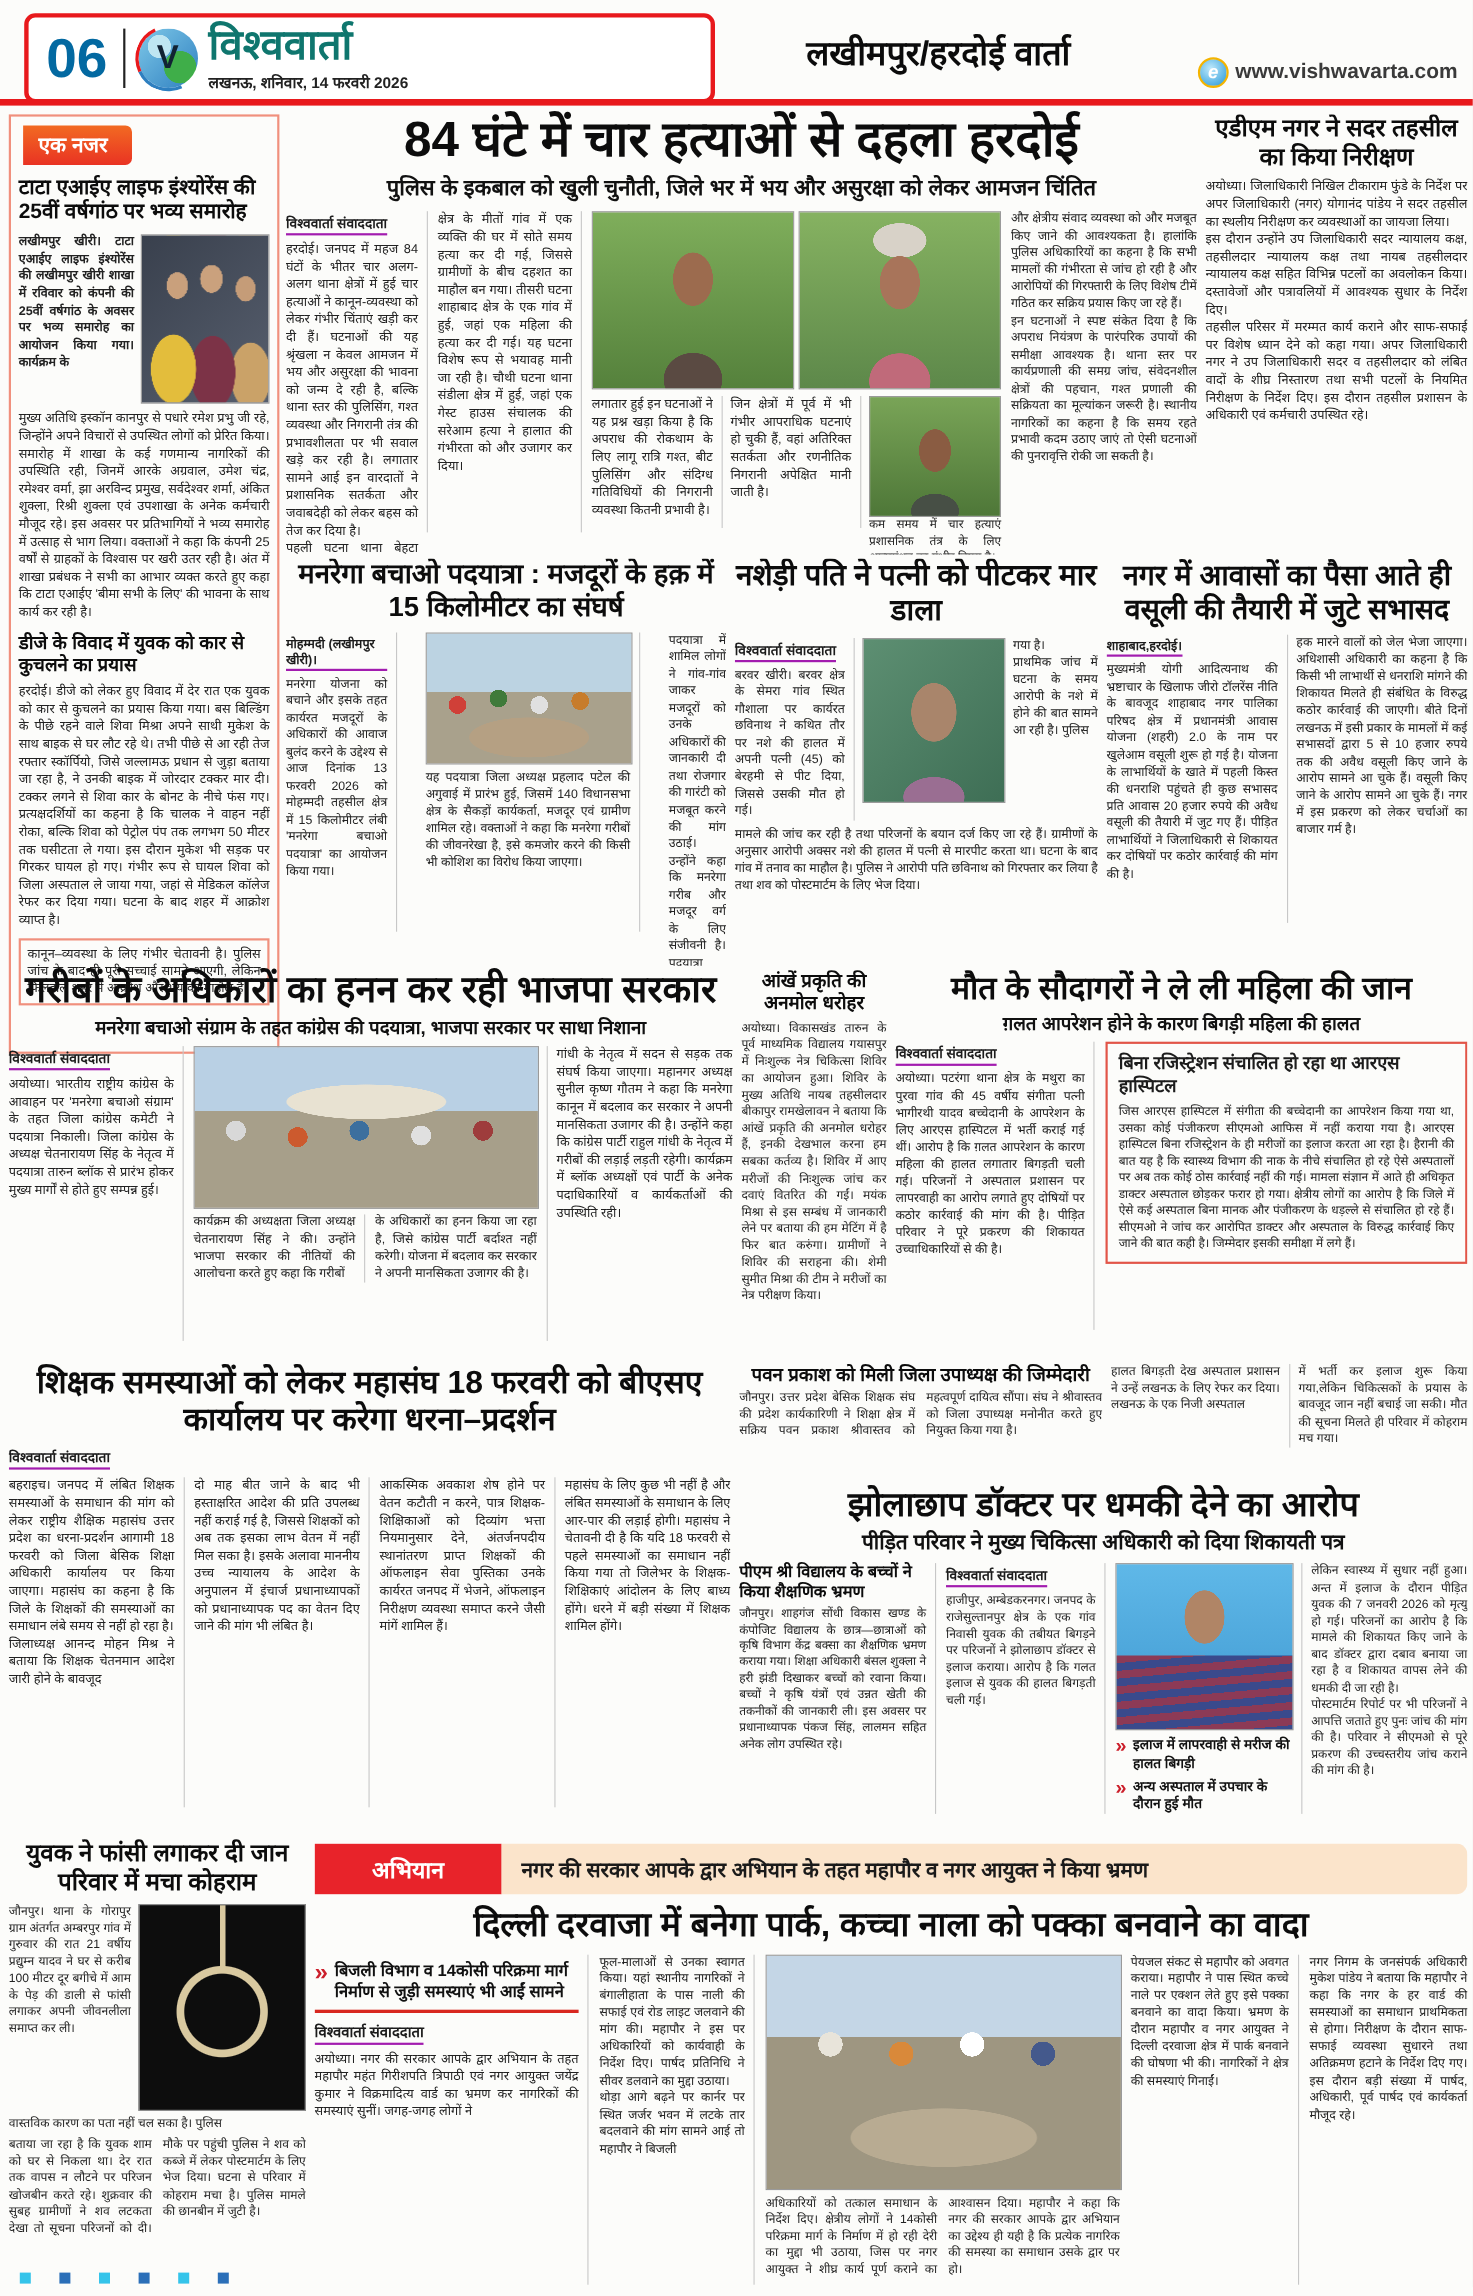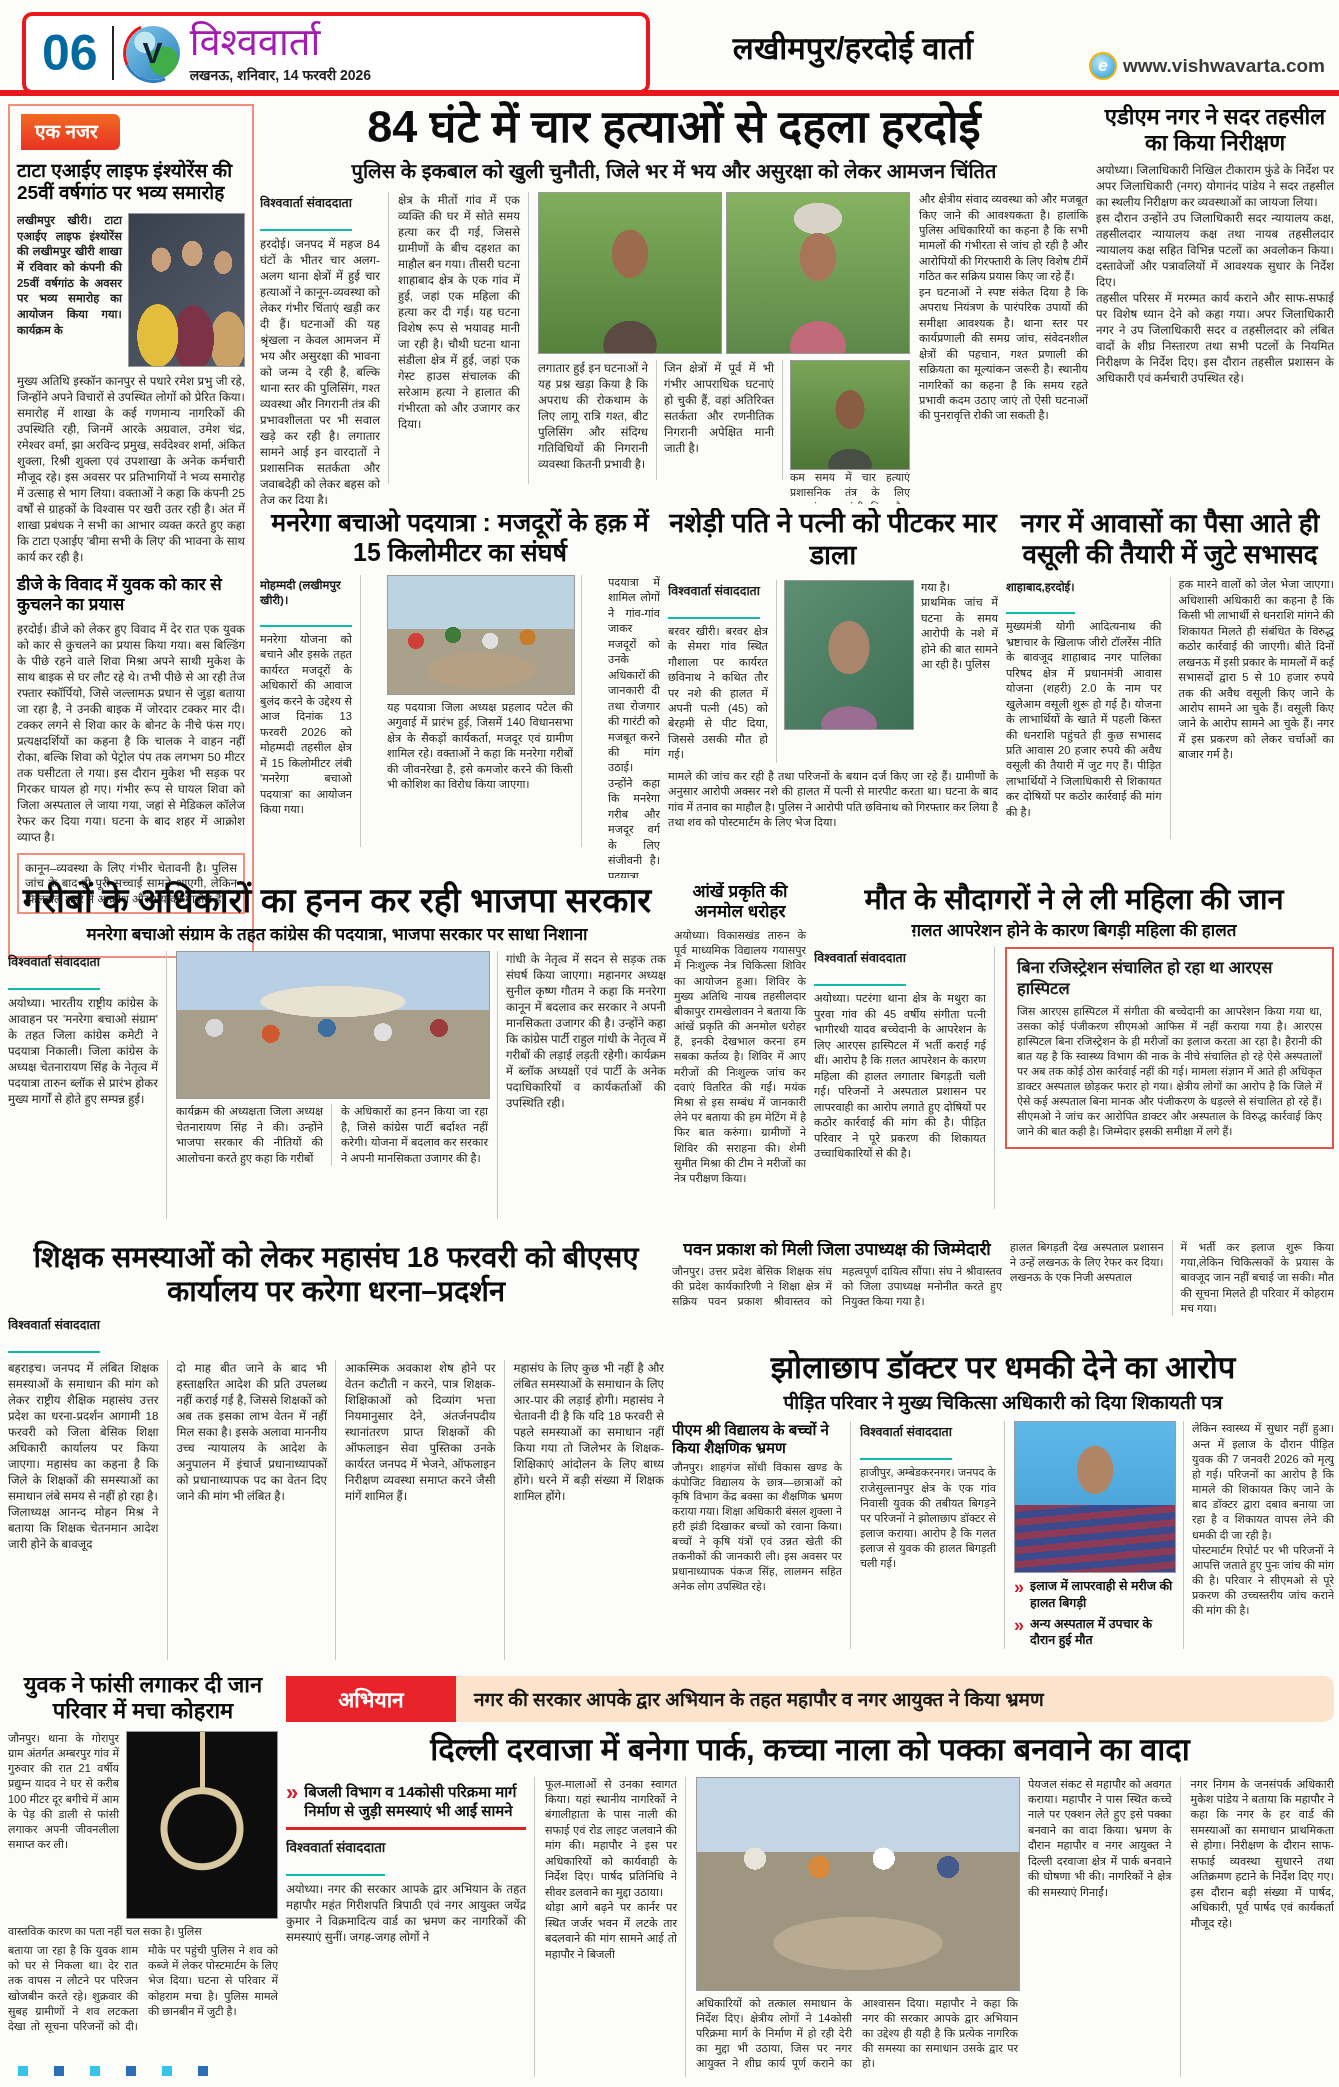--- a/index.html
+++ b/index.html
@@ -1,39 +1,39 @@
 <!DOCTYPE html>
 <html><head>
 <meta charset="utf-8">
 <style>
   html,body{margin:0;padding:0;background:#e9e7e2;}
   #page{position:relative;width:1339px;height:2087px;background:#fcfcfa;margin:0 auto;
         font-family:"Liberation Sans","DejaVu Sans",sans-serif;color:#1c1c1c;overflow:hidden;}
   .art{position:absolute;overflow:hidden;}
   .hl{font-weight:bold;color:#0c0c0c;text-align:center;line-height:1.18;}
   .sub{font-weight:bold;color:#111;text-align:center;line-height:1.25;}
-  .byline{font-weight:bold;font-size:12.5px;border-bottom:2px solid #14b8a6;display:inline-block;padding-bottom:18px;margin:2px 0 5px 0;}
+  .byline{font-weight:bold;font-size:12.5px;border-bottom:2px solid #a21caf;display:inline-block;padding-bottom:1px;margin:2px 0 5px 0;}
   .body{font-size:11.6px;line-height:1.38;text-align:justify;color:#222;white-space:pre-line;}
   .cols{display:flex;}
   .col{flex:1 1 0;min-width:0;}
   .vl{border-left:1px solid #c7c7c7;padding-left:8px;}
   .vr{border-right:1px solid #c7c7c7;padding-right:8px;}
   .ph{position:relative;border:1px solid #9a9a9a;}
   .redbar{position:absolute;left:0;top:90px;width:100%;height:6px;background:#e8191c;}
   .red-frame{position:absolute;left:22px;top:12px;width:620px;height:74px;border:4px solid #e8191c;border-radius:10px;background:#fff;display:flex;align-items:center;}
   .pgnum{font-size:50px;font-weight:bold;color:#0369a1;padding:0 14px 0 16px;line-height:1;}
   .vline{width:2px;height:54px;background:#222;margin-right:12px;}
   .logo{width:54px;height:54px;border-radius:50%;margin-right:10px;flex:0 0 auto;
         background:radial-gradient(circle at 35% 30%,#bfe6f2 0 20%,transparent 21%),
                    radial-gradient(circle at 70% 65%,#3fae49 0 28%,transparent 29%),
                    linear-gradient(135deg,#7ec8e8,#2e7fc0);
         display:flex;align-items:center;justify-content:center;position:relative;}
   .logo span{font-size:30px;font-weight:bold;color:#123;}
   .logo:after{content:"";position:absolute;inset:-3px;border-radius:50%;border:3px solid transparent;border-left-color:#e8191c;border-bottom-color:#2e7fc0;transform:rotate(20deg);}
-  .mast-title{font-size:38px;font-weight:normal;color:#a21caf;line-height:1;}
+  .mast-title{font-size:38px;font-weight:bold;color:#0f766e;line-height:1;}
   .mast-date{font-size:14px;font-weight:bold;color:#222;margin-top:4px;}
   .section-title{position:absolute;left:648px;top:26px;width:410px;text-align:center;font-size:31px;font-weight:bold;color:#0b0b0b;}
   .site{position:absolute;right:14px;top:52px;font-size:19px;font-weight:bold;color:#3a3a3a;display:flex;align-items:center;gap:6px;}
   .e-icon{width:24px;height:24px;border-radius:50%;background:radial-gradient(circle at 40% 35%,#bfe9fb,#2196d8);color:#fff;font-weight:bold;font-style:italic;display:flex;align-items:center;justify-content:center;font-size:17px;border:2px solid #f4b400;}
   .badge-ek{display:inline-block;background:linear-gradient(#f26a22,#e93323);color:#fff;font-size:19px;font-weight:bold;padding:4px 22px 6px 14px;border-radius:0 6px 6px 0;margin:4px 0 10px 4px;}
   .warnbox{border:2px solid #f0907d;padding:5px 6px;margin-top:8px;}
   .redbox{border:2px solid #e25548;padding:8px 10px;}
   .bullet-row{display:flex;gap:6px;align-items:flex-start;margin:5px 0;}
   .chev{color:#cc1f2b;font-weight:bold;font-size:18px;line-height:1;flex:0 0 auto;}
   .btxt{font-weight:bold;font-size:13.5px;line-height:1.3;color:#111;}

